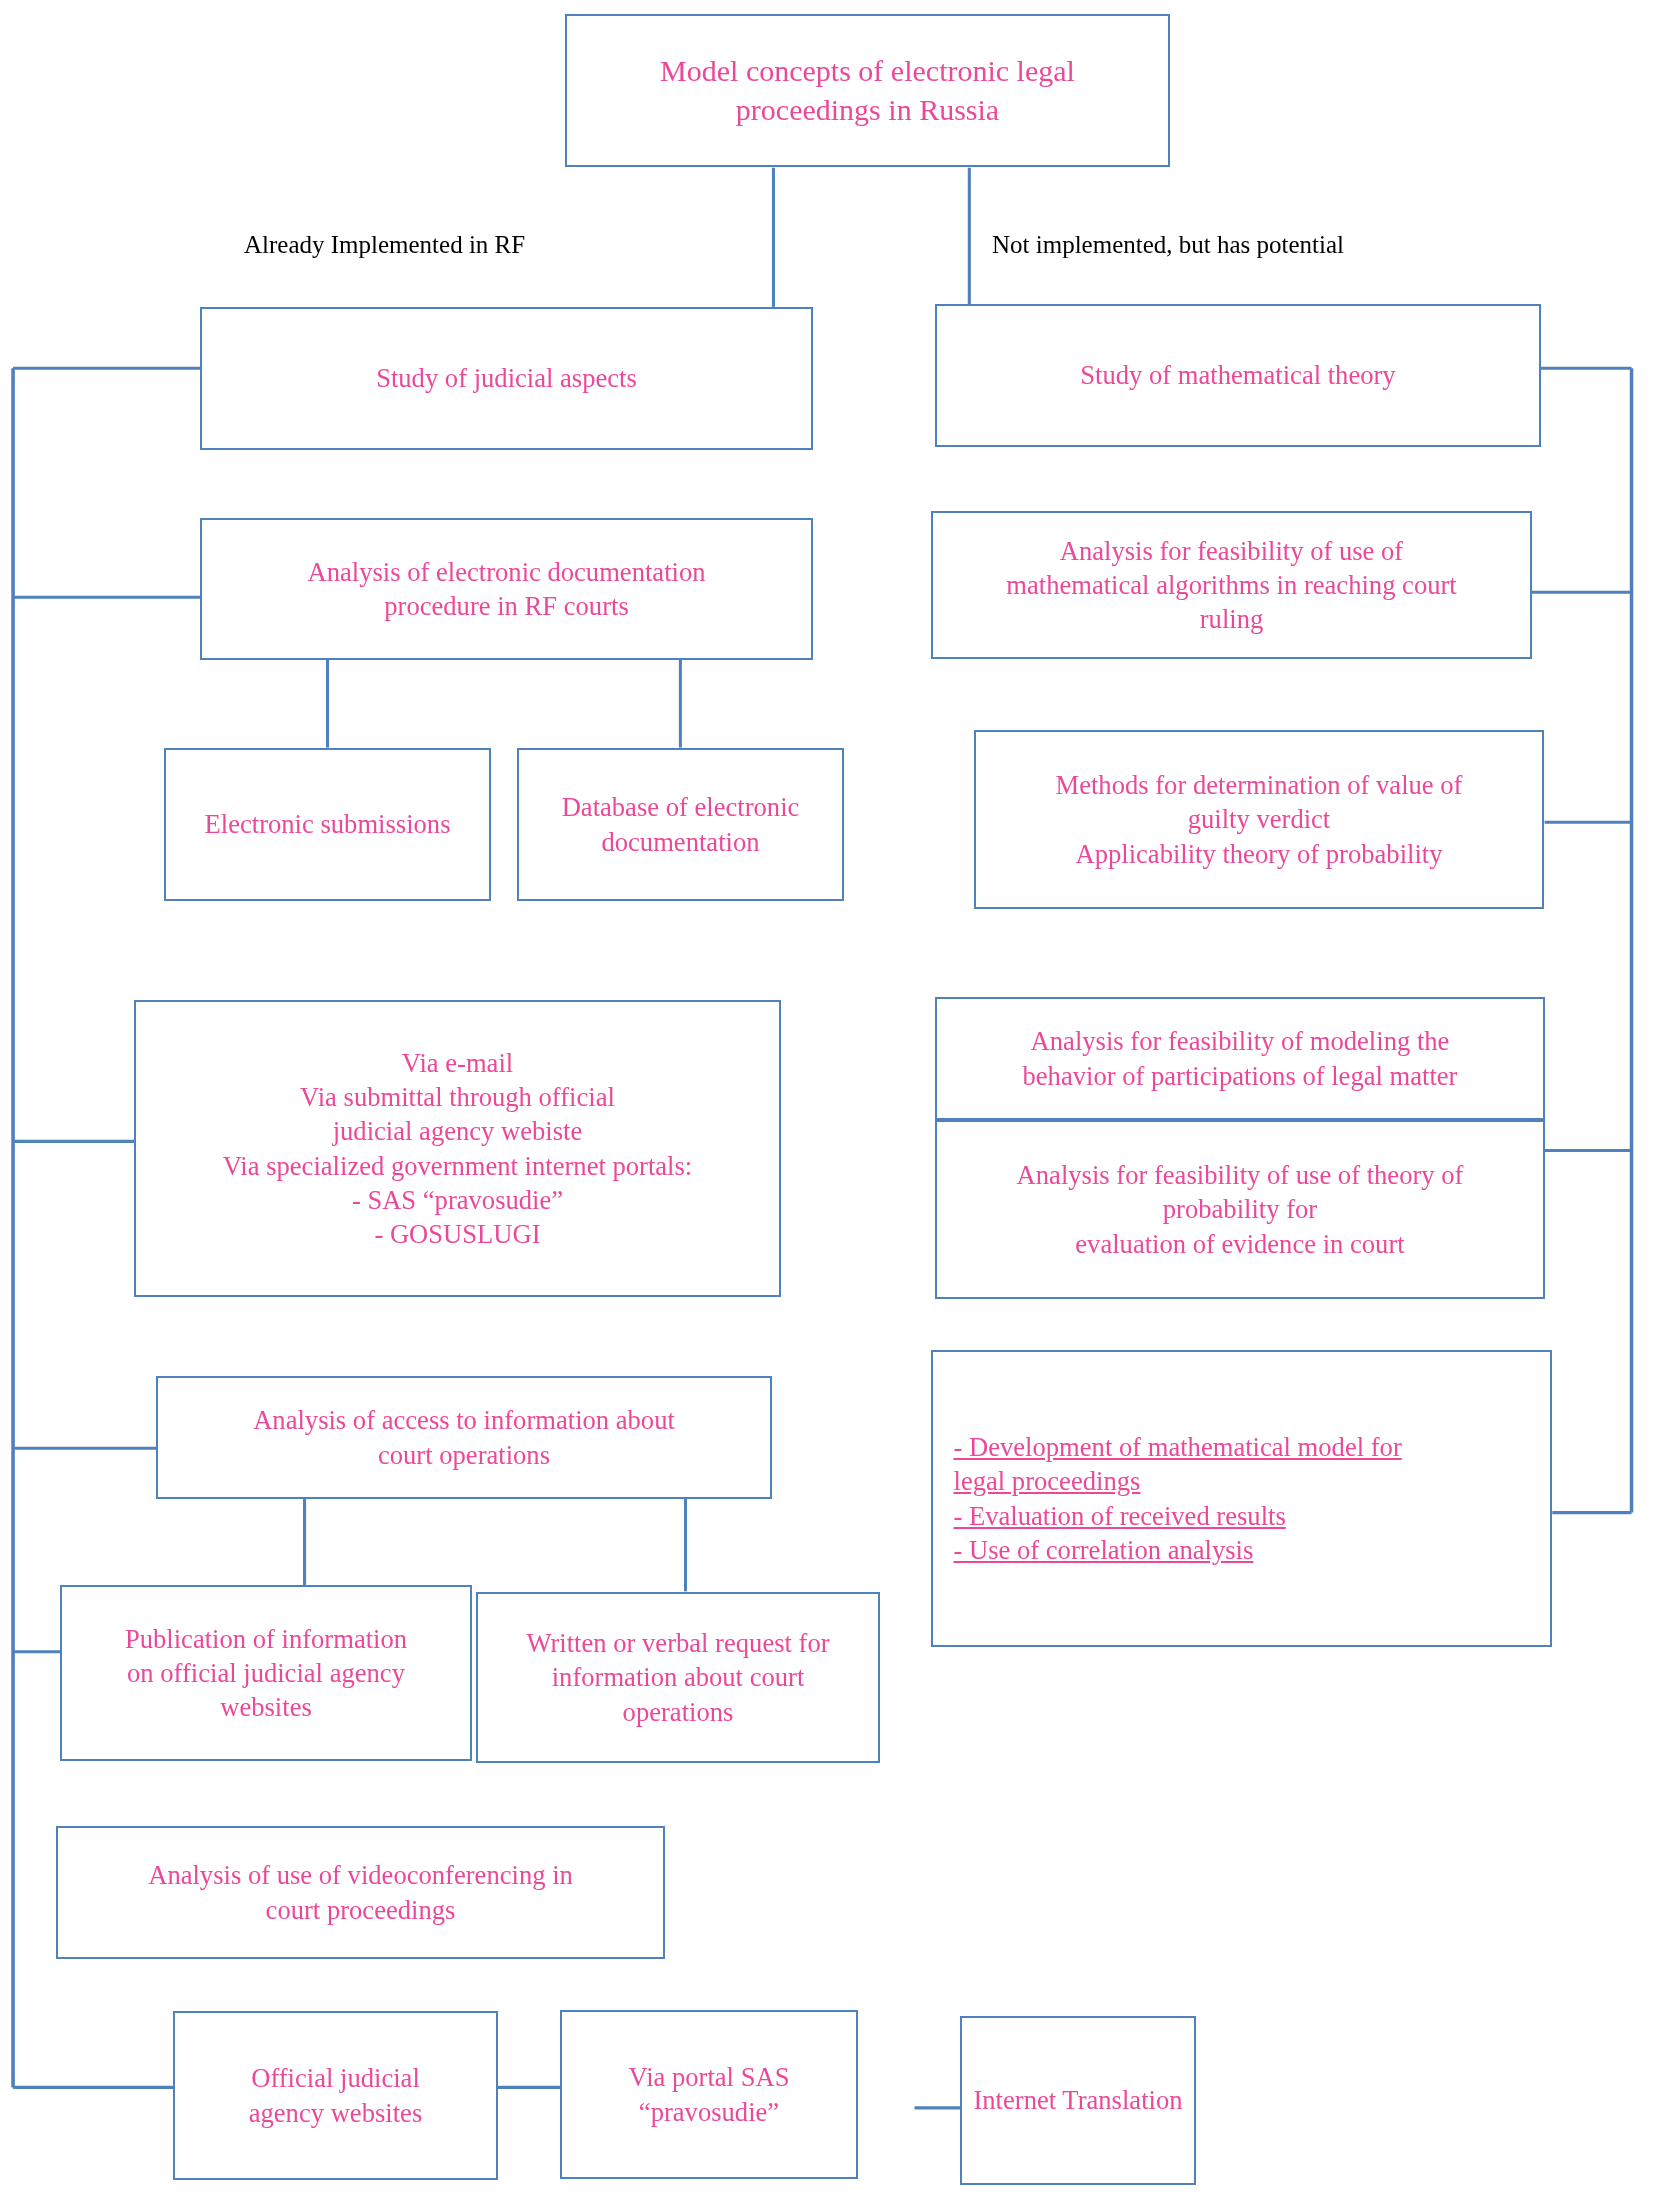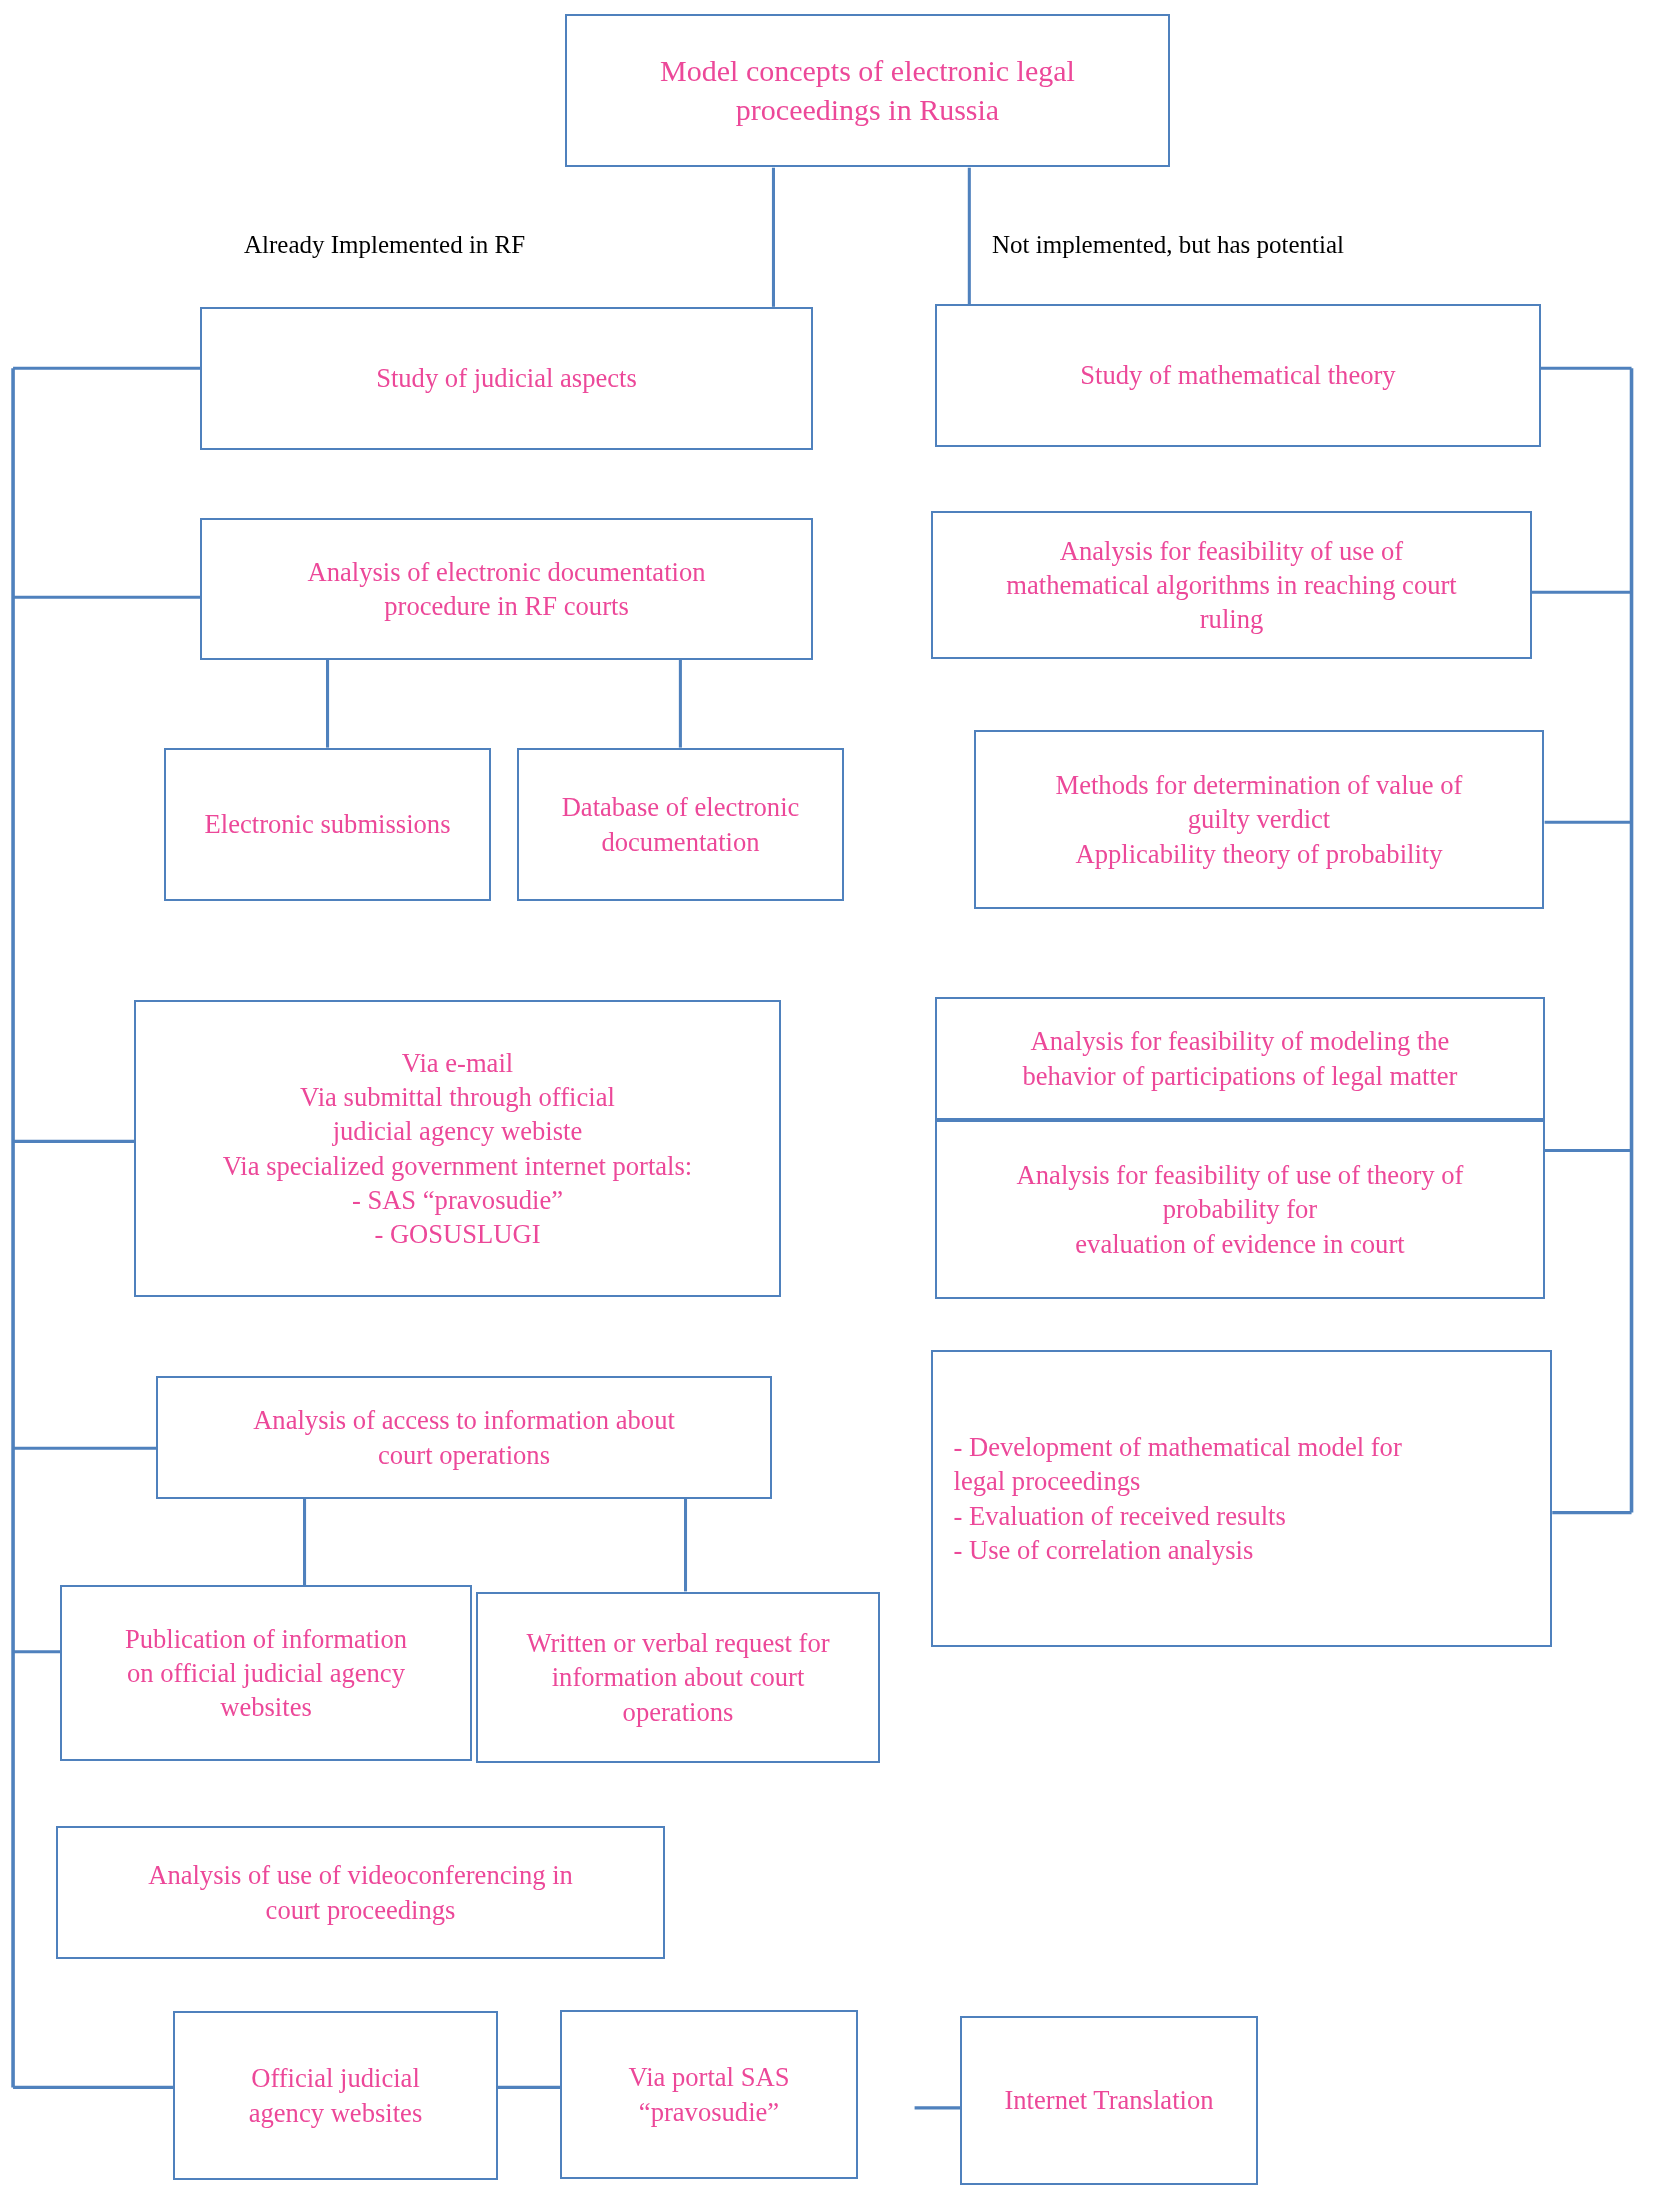--- a/index.html
+++ b/index.html
@@ -124,38 +124,38 @@
 
   <div class="node" style="left:56px; top:1826px; width:609px; height:133px;">Analysis of use of videoconferencing in
 court proceedings</div>
 
   <div class="node" style="left:173px; top:2011px; width:325px; height:169px;">Official  judicial
 agency websites</div>
 
   <div class="node" style="left:560px; top:2010px; width:298px; height:169px;">Via portal SAS
 “pravosudie”</div>
 
-  <div class="node" style="left:960px; top:2016px; width:298px; height:169px;">Internet Translation</div>
+  <div class="node" style="left:960px; top:2016px; width:236px; height:169px;">Internet Translation</div>
 
   <div class="node" style="left:931px; top:511px; width:601px; height:148px;">Analysis for feasibility of use of
 mathematical algorithms in reaching court
 ruling</div>
 
   <div class="node" style="left:935px; top:304px; width:606px; height:143px;">Study of mathematical theory</div>
 
   <div class="node" style="left:935px; top:997px; width:610px; height:123px;">Analysis for feasibility of modeling the
 behavior of participations of legal matter</div>
 
   <div class="node" style="left:974px; top:730px; width:570px; height:179px;">Methods for determination of value of
 guilty verdict
 Applicability theory of probability</div>
 
   <div class="node" style="left:935px; top:1120px; width:610px; height:179px;">Analysis for feasibility of use of theory of
 probability for
 evaluation of evidence in court</div>
 
-  <div class="node left-align" style="left:931px; top:1350px; width:621px; height:297px; padding-left:20.5px;">- Development of mathematical model for
+  <div class="node left-align" style="left:931px; top:1350px; width:621px; height:297px; padding-left:20.5px;text-decoration:underline;">- Development of mathematical model for
 legal proceedings
       - Evaluation of received results
       - Use of correlation analysis</div>
 
 </div>
 
 
 </body></html>

